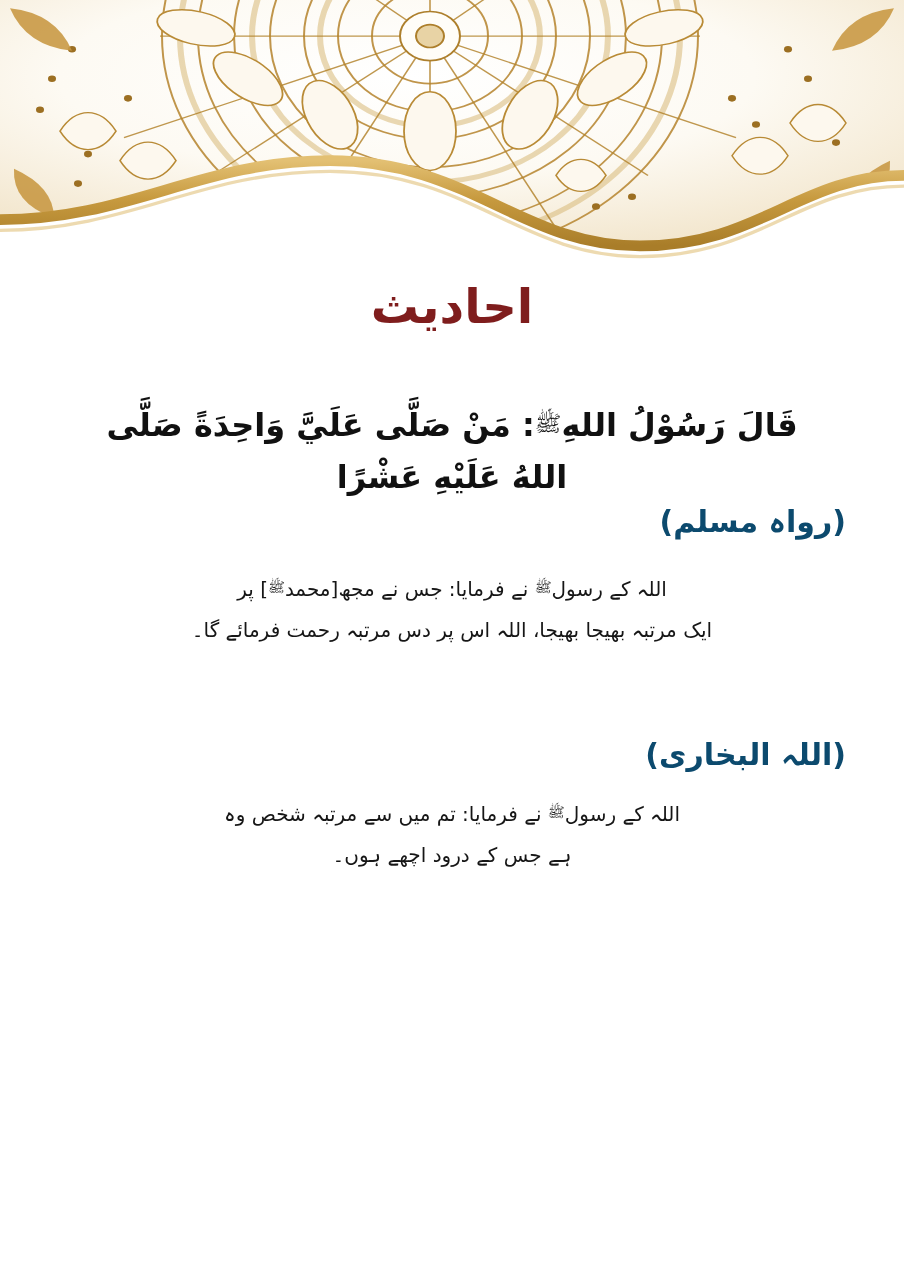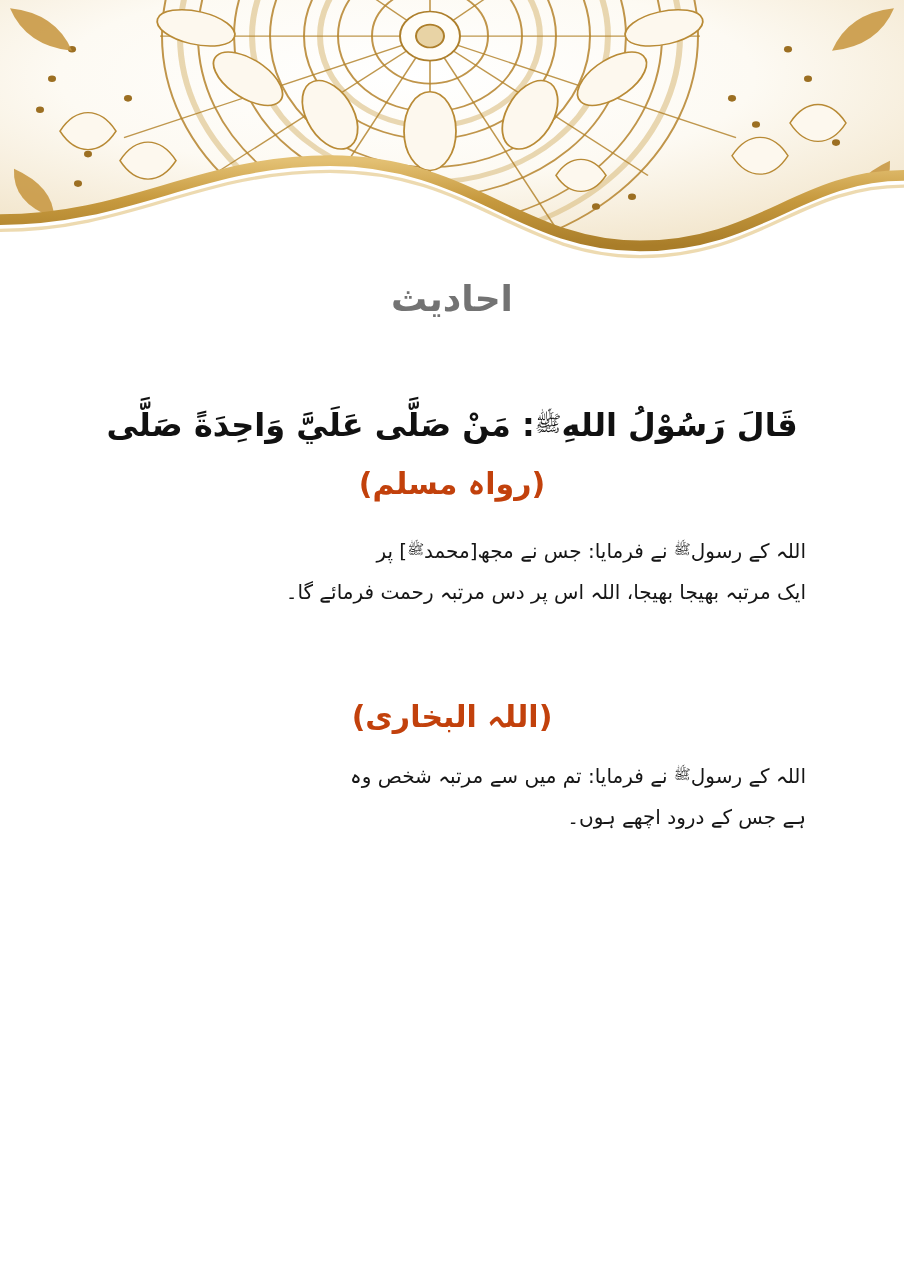--- a/index.html
+++ b/index.html
@@ -41,39 +41,39 @@
   }
 
   
   .doc-title {
     position: absolute;
     top: 278px;
     left: 0;
     width: 904px;
     text-align: center;
     font-family: "DejaVu Sans", sans-serif;
-    font-size: 36px;
+    font-size: 48px;
     font-weight: bold;
-    color: #737373;
+    color: #7f1d1d;
     letter-spacing: 0;
     direction: rtl;
   }
 
   
   .content {
     position: absolute;
     top: 400px;
     left: 0;
     width: 904px;
     direction: rtl;
   }
 
   .hadith-block {
     margin: 0 0 44px 0;
-    padding: 0 80px;
+    padding: 0 58px;
   }
 
   .arabic {
     font-family: "DejaVu Sans", sans-serif;
     font-size: 32px;
     font-weight: bold;
     line-height: 1.62;
     text-align: center;
     color: #111111;
     direction: rtl;
@@ -83,31 +83,29 @@
     font-size: 22px;
     font-weight: normal;
     display: inline-block;
     vertical-align: 0.22em;
   }
 
   .source {
     font-family: "DejaVu Sans", sans-serif;
     font-size: 30px;
     font-weight: bold;
-    text-align: center;
-    color: #c2410c;
-    margin-top: 14px;
+    color: #0c4a6e;
     direction: rtl;
   }
 
   .urdu {
     font-family: "DejaVu Sans", sans-serif;
     font-size: 20px;
     line-height: 2.05;
-    text-align: right;
+    text-align: center;
     color: #161616;
     margin-top: 30px;
     direction: rtl;
     padding: 0 18px;
   }
 
   .urdu .sws-inline {
     font-size: 14px;
     display: inline-block;
     vertical-align: 0.25em;
@@ -235,20 +233,21 @@
     </svg>
 
     <div class="doc-title">احادیث</div>
   </div>
 
   <div class="content">
 
     <div class="hadith-block block-1">
       <div class="arabic">
         <span>قَالَ رَسُوْلُ اللهِ</span><span class="sws">ﷺ</span><span>: مَنْ صَلَّى عَلَيَّ وَاحِدَةً صَلَّى</span>
+        <div>اللهُ عَلَيْهِ عَشْرًا</div>
       </div>
       <div class="source">(رواہ مسلم)</div>
       <div class="urdu">
         <span>اللہ کے رسول</span><span class="sws-inline">ﷺ</span>
         <span>نے فرمایا: جس نے مجھ</span><span>[محمد</span><span class="sws-inline">ﷺ</span><span>] پر</span>
         <div>ایک مرتبہ بھیجا بھیجا، اللہ اس پر دس مرتبہ رحمت فرمائے گا۔</div>
       </div>
     </div>
 
     <div class="hadith-block block-2">

